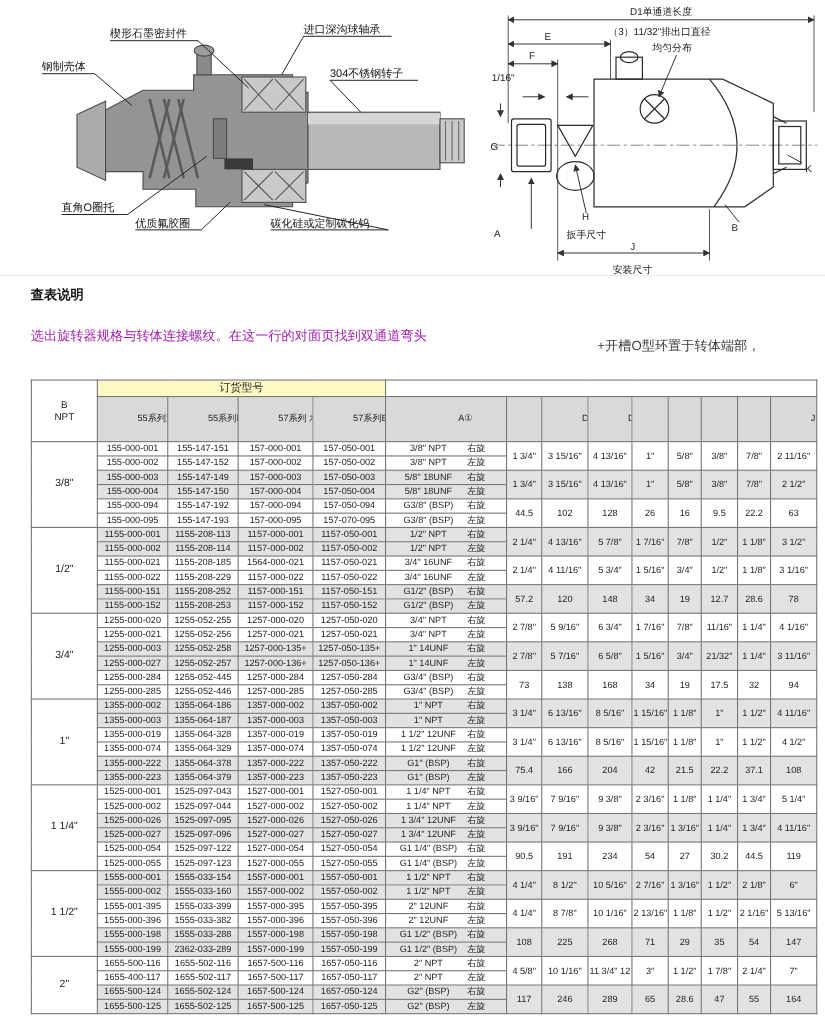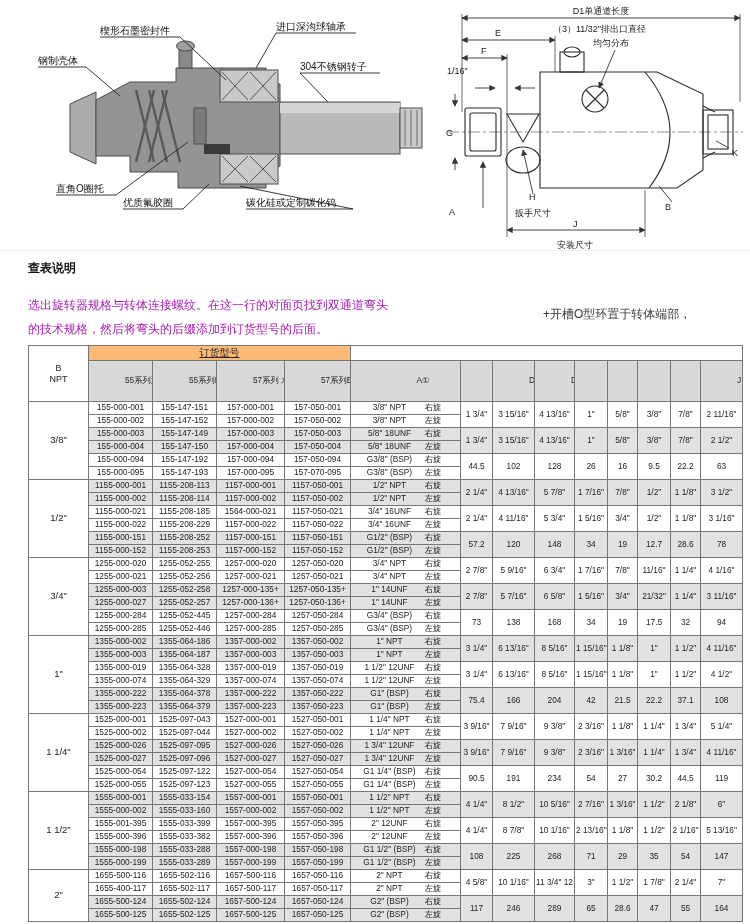--- a/index.html
+++ b/index.html
@@ -20,21 +20,21 @@
     border-collapse:collapse; table-layout:fixed;
     font-size:8.3px; color:#222; border:1.6px solid #333;
   }
   .spec th, .spec td {
     border:1px solid #767676; padding:0 1px; text-align:center; vertical-align:middle;
     font-weight:normal; height:13px; line-height:1.15; overflow:hidden; white-space:nowrap;
   }
   .spec thead tr.h1 th { height:15px; }
   .spec thead tr.h2 th { height:41px;padding-left:36px; }
   .hdr { background:#d9d9d9; }
-  .hdr-order { font-size:10px; background:#fdba74;text-decoration:underline; }
+  .hdr-order { font-size:10px; background:#fef9c3; }
   .hdr-b { background:#fff; font-size:9px; line-height:1.3; }
   .hdr-empty { background:#fff; }
   .pre { white-space:pre-line; }
   .shaded { background:#e2e2e2; }
   .size-cell { background:#fff; font-size:9.5px; }
   .dim { white-space:pre-line; }
   tr.group-top td { border-top:1.6px solid #333; }
   .a-cell { padding:0; }
   .a-cell .thr { display:inline-block; width:66%; text-align:center; }
   .a-cell .dir { display:inline-block; width:30%; text-align:left; }
@@ -176,21 +176,20 @@
     <text x="287" y="154" class="dimtxt">K</text>
     <text x="128" y="225" class="dimtxt">J</text>
     <text x="112" y="246" class="lbl-s">安装尺寸</text>
   </svg>
 
   <div class="divider"></div>
 
   <div class="heading">查表说明</div>
   <div class="body-text">
     <div>选出旋转器规格与转体连接螺纹。在这一行的对面页找到双通道弯头</div>
-    <div>的技术规格，然后将弯头的后缀添加到订货型号的后面。</div>
   </div>
   <div class="note-text">
     <div>+开槽O型环置于转体端部，</div>
   </div>
 
   <table class="spec">
     <colgroup>
       <col style="width:60px">
         <col style="width:64px">
         <col style="width:64px">
@@ -623,21 +622,21 @@
           <td rowspan="2" class="dim shaded">225</td>
           <td rowspan="2" class="dim shaded">268</td>
           <td rowspan="2" class="dim shaded">71</td>
           <td rowspan="2" class="dim shaded">29</td>
           <td rowspan="2" class="dim shaded">35</td>
           <td rowspan="2" class="dim shaded">54</td>
           <td rowspan="2" class="dim shaded">147</td>
         </tr>
         <tr>
           <td class="shaded">1555-000-199</td>
-          <td class="shaded">1555-033-289</td>
+          <td class="shaded">2362-033-289</td>
           <td class="shaded">1557-000-199</td>
           <td class="shaded">1557-050-199</td>
           <td class="a-cell shaded"><span class="thr">G1 1/2" (BSP)</span><span class="dir">左旋</span></td>
         </tr>
         <tr class="group-top">
           <td rowspan="4" class="size-cell">2"</td>
           <td class="">1655-500-116</td>
           <td class="">1655-502-116</td>
           <td class="">1657-500-116</td>
           <td class="">1657-050-116</td>

